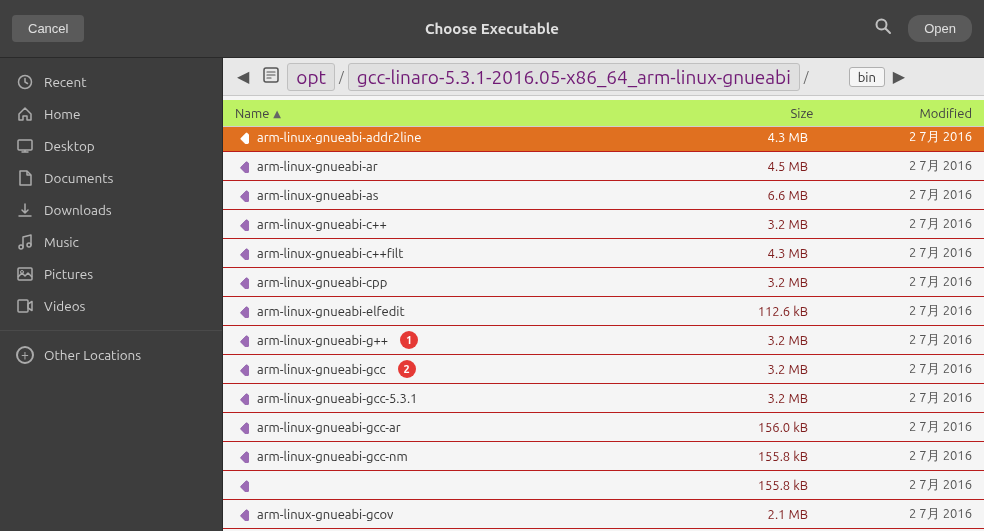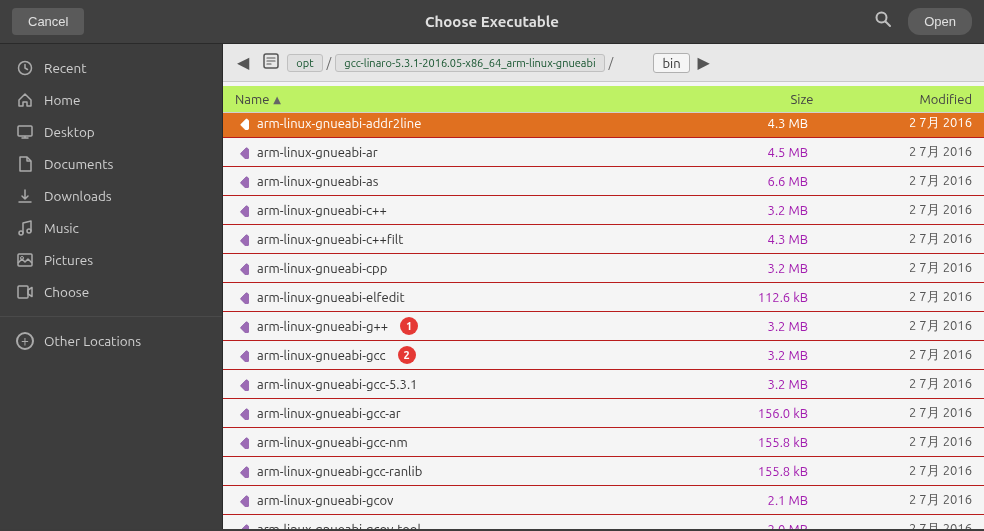--- a/index.html
+++ b/index.html
@@ -8,21 +8,21 @@
       height: 531px;
       background: #3c3c3c;
       font-family: 'Ubuntu', 'DejaVu Sans', sans-serif;
       font-size: 14px;
       overflow: hidden;
     }
 
     
     .title-bar {
       background: #404040;
-      height: 44px;
+      height: 58px;
       display: flex;
       align-items: center;
       justify-content: space-between;
       padding: 8px 12px;
       border-bottom: 1px solid #2a2a2a;
     }
     .title-bar-center {
       font-size: 15px;
       font-weight: bold;
       color: #e0e0e0;
@@ -148,22 +148,22 @@
       font-size: 16px;
       cursor: pointer;
       padding: 2px 6px;
       border-radius: 3px;
     }
     .path-segment {
       background: #e0e0e0;
       border: 1px solid #c0c0c0;
       border-radius: 3px;
       padding: 2px 8px;
-      font-size: 11px;
-      color: #14532d;
+      font-size: 19px;
+      color: #701a75;
       cursor: pointer;
     }
     .path-sep {
       color: #666;
       font-size: 13px;
       padding: 0 2px;
     }
     .path-segment-active {
       background: #f5f5f5;
       border: 1px solid #b0b0b0;
@@ -222,21 +222,21 @@
     .file-name {
       display: flex;
       align-items: center;
       gap: 8px;
       font-size: 13px;
       color: #333;
     }
     .file-row.selected .file-name { color: white; }
     .file-size {
       font-size: 13px;
-      color: #a21caf;
+      color: #7f1d1d;
       text-align: right;
     }
     .file-row.selected .file-size { color: white; }
     .file-modified {
       font-size: 13px;
       color: #555;
       text-align: right;
     }
     .file-row.selected .file-modified { color: white; }
 
@@ -353,21 +353,21 @@
       </span>
       <span>Pictures</span>
     </div>
     <div class="sidebar-item">
       <span class="icon">
         <svg width="16" height="14" viewBox="0 0 16 14" fill="none">
           <rect x="1" y="1" width="10" height="12" rx="1" stroke="#aaa" stroke-width="1.5"></rect>
           <path d="M11 5L15 2.5V11.5L11 9V5Z" stroke="#aaa" stroke-width="1.5" stroke-linejoin="round"></path>
         </svg>
       </span>
-      <span>Choose</span>
+      <span>Videos</span>
     </div>
     <div class="sidebar-add-section">
       <div class="sidebar-add-item">
         <div class="plus-circle">+</div>
         <span>Other Locations</span>
       </div>
     </div>
   </div>
 
   <div class="content-area">
@@ -523,21 +523,20 @@
     <span>arm-linux-gnueabi-gcc-nm</span>
   </div>
             <div class="file-size">155.8 kB</div>
             <div class="file-modified">2 7月 2016</div>
           </div>
           <div class="file-row">
             <div class="file-name">
     <svg class="diamond-icon" viewBox="0 0 14 14" width="14" height="14">
       <rect x="7" y="0.5" width="9" height="9" rx="1" transform="rotate(45 7 7)" fill="#9c6bb5" stroke="#7a4a9a" stroke-width="0.5"></rect>
     </svg>
-    <span>arm-linux-gnueabi-gcc-ranlib</span>
   </div>
             <div class="file-size">155.8 kB</div>
             <div class="file-modified">2 7月 2016</div>
           </div>
           <div class="file-row">
             <div class="file-name">
     <svg class="diamond-icon" viewBox="0 0 14 14" width="14" height="14">
       <rect x="7" y="0.5" width="9" height="9" rx="1" transform="rotate(45 7 7)" fill="#9c6bb5" stroke="#7a4a9a" stroke-width="0.5"></rect>
     </svg>
     <span>arm-linux-gnueabi-gcov</span>

